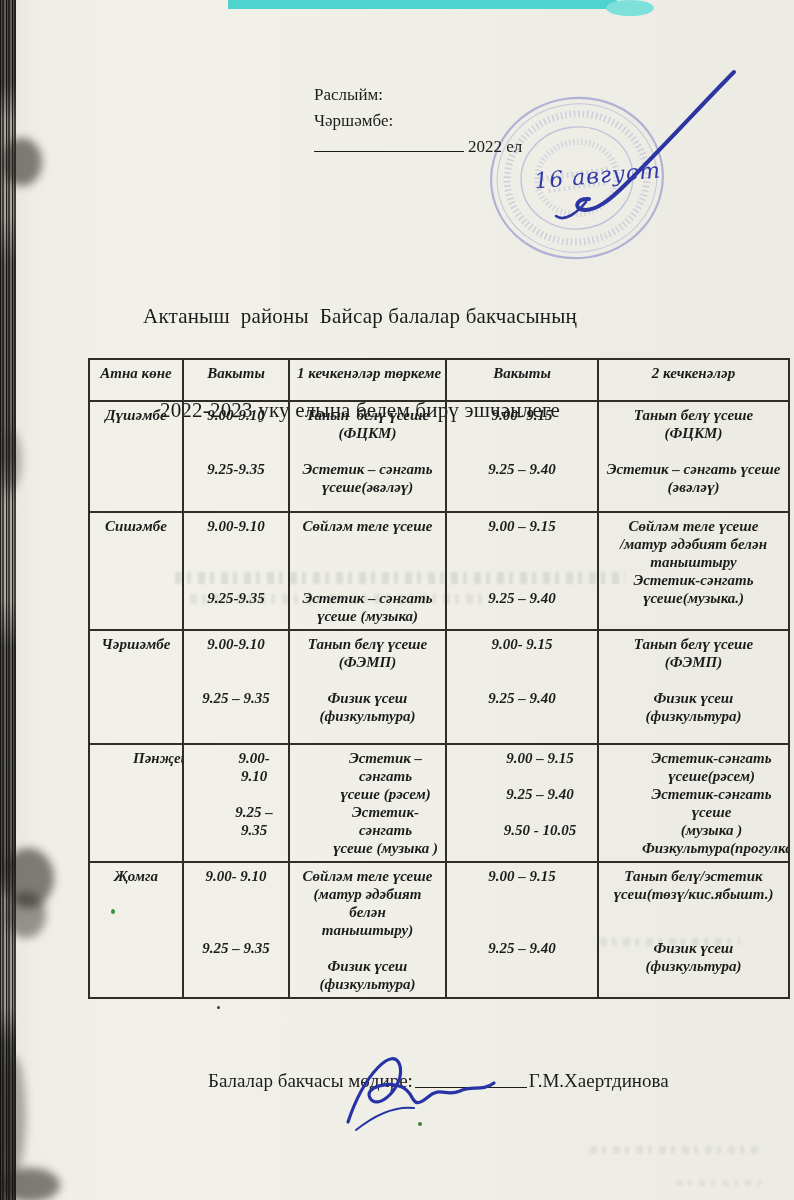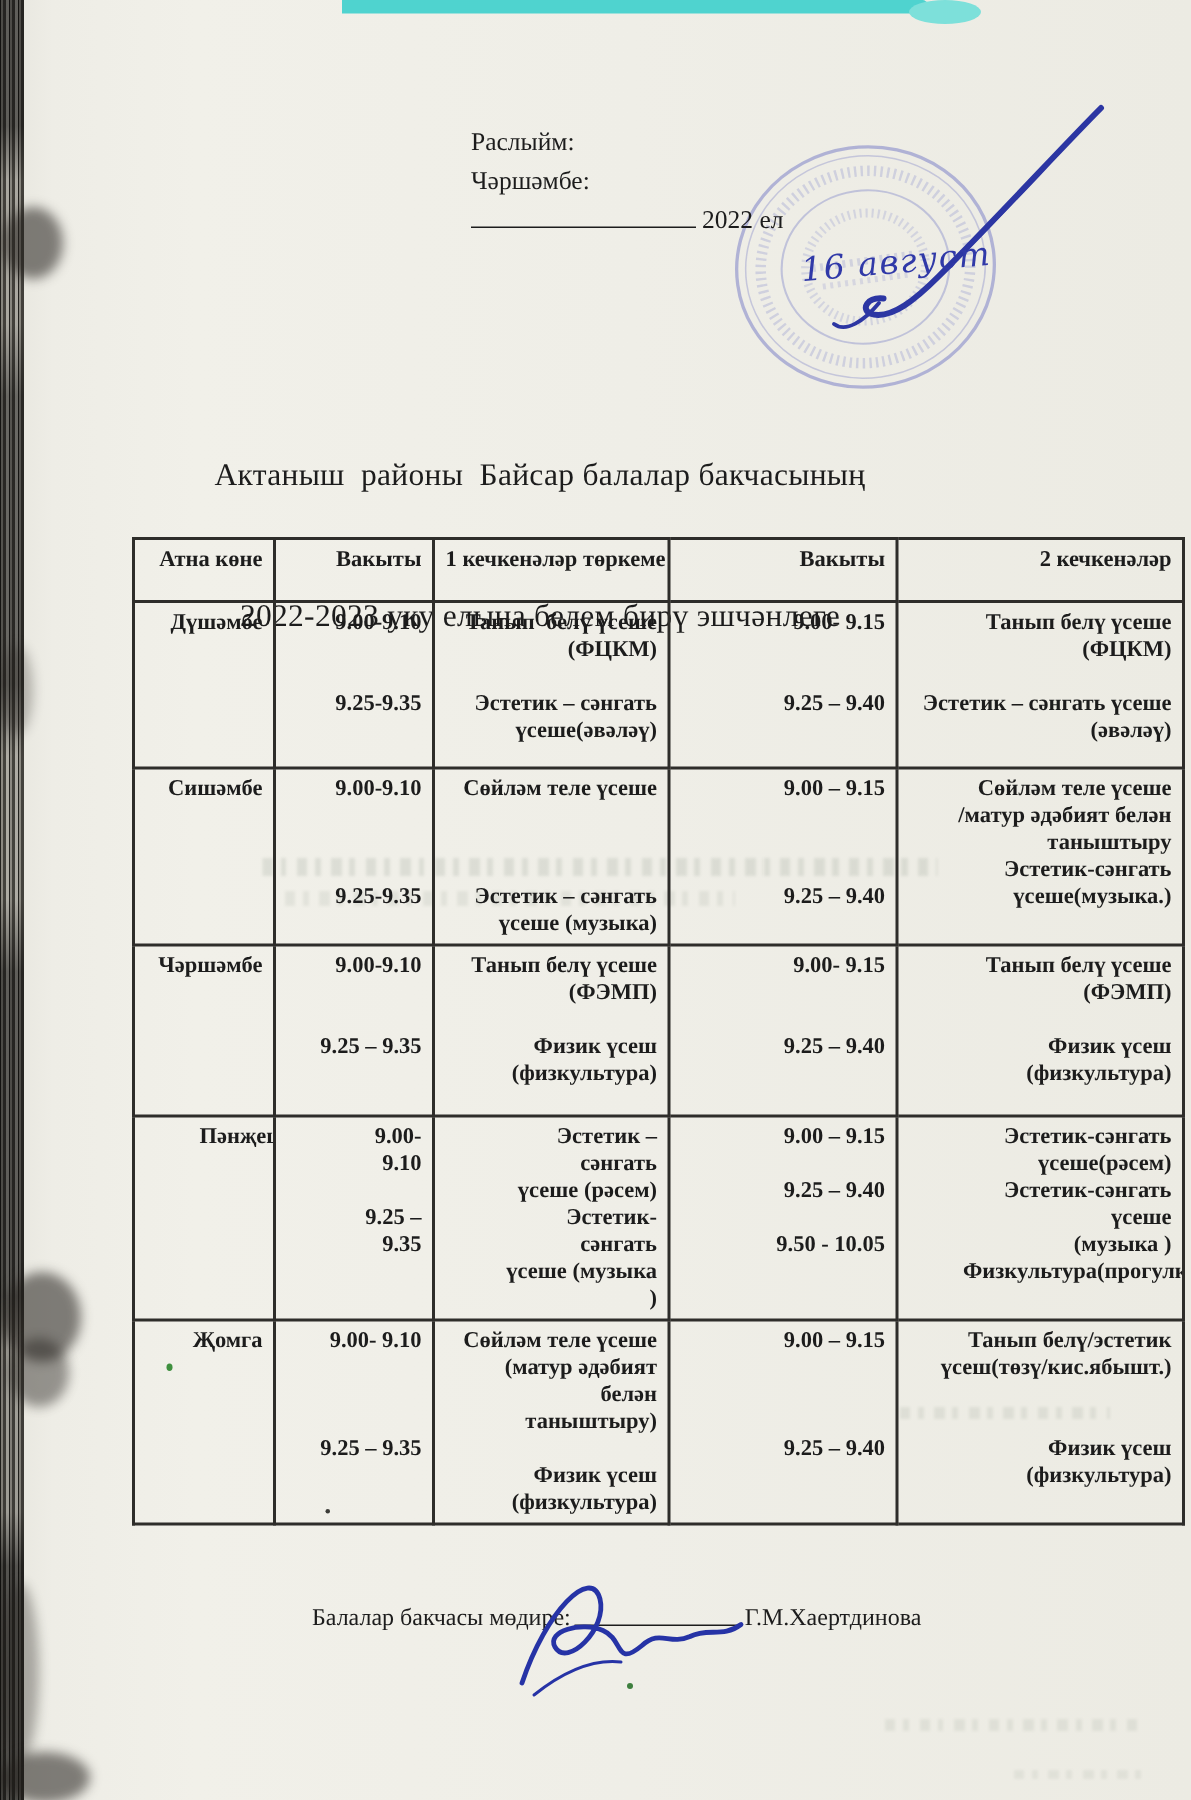--- a/index.html
+++ b/index.html
@@ -50,28 +50,28 @@
   .sig-director{position:absolute;left:428px;top:62px;}
   .sig-manager{position:absolute;left:336px;top:1034px;}
   
   .doc-title{position:absolute;left:0;top:254px;width:720px;text-align:center;font-size:21px;letter-spacing:.2px;white-space:pre-wrap;}
   .doc-title .t2{margin-top:19px;}
   
   .tbl-wrap{position:absolute;left:88px;top:358px;width:700px;}
   table.schedule{border-collapse:collapse;width:700px;table-layout:fixed;
     font-size:15px;font-weight:bold;line-height:18px;}
   table.schedule th,table.schedule td{
-    border:2px solid #2e2d2a;vertical-align:top;text-align:right;
-    padding:4px 7px;white-space:pre-wrap;overflow:hidden;
+    border:2px solid #2e2d2a;vertical-align:top;text-align:center;
+    padding:4px 7px;white-space:pre-wrap;overflow:hidden;font-style:italic;
   }
   table.schedule th{height:32px;font-weight:bold;}
   tr.hr1 td{height:101px;} tr.hr2 td{height:106px;} tr.hr3 td{height:104px;}
   tr.hr4 td{height:105px;padding-left:43px;} tr.hr5 td{height:122px;}
   
-  .footer{position:absolute;left:208px;top:1070px;font-size:16px;display:flex;align-items:baseline;}
+  .footer{position:absolute;left:208px;top:1070px;font-size:19px;display:flex;align-items:baseline;}
   .footer .rule{display:inline-block;width:112px;border-bottom:1.6px solid #1c1c1c;height:1px;align-self:flex-end;margin:0 2px 4px 2px;}
 </style>
 </head>
 <body>
 
 <div class="page">
 
   <div class="left-band"></div>
   <div class="smudge sm1"></div>
   <div class="smudge sm2"></div>

